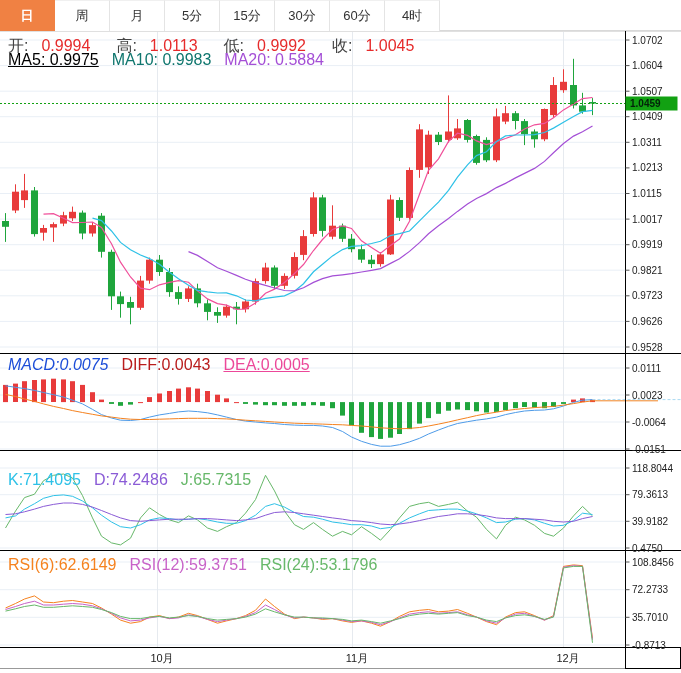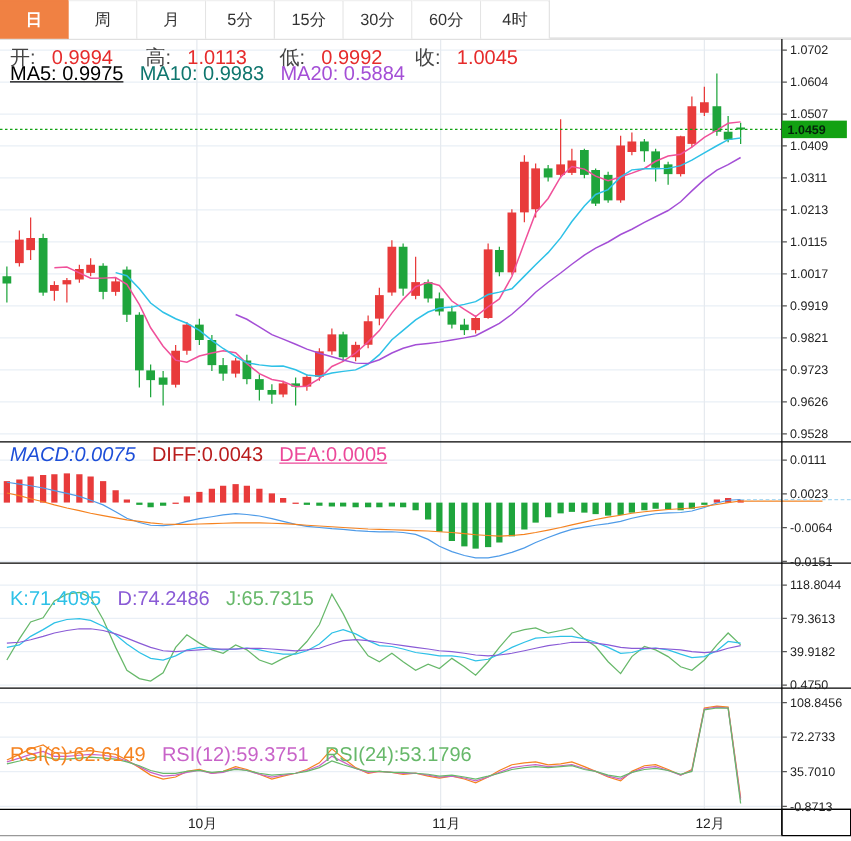--- a/index.html
+++ b/index.html
@@ -337,14 +337,14 @@
       <g>
         <text x="162" y="662" font-size="11" fill="#222" text-anchor="middle">10月</text>
         <text x="357" y="662" font-size="11" fill="#222" text-anchor="middle">11月</text>
         <text x="568" y="662" font-size="11" fill="#222" text-anchor="middle">12月</text>
       </g>
     </svg>
   <div class="ov" id="ohlc-info" style="top:36px;"><span><span class="lbl">开:</span><span style="color: rgb(230, 43, 43);">0.9994</span></span><span><span class="lbl">高:</span><span style="color: rgb(230, 43, 43);">1.0113</span></span><span><span class="lbl">低:</span><span style="color: rgb(230, 43, 43);">0.9992</span></span><span><span class="lbl">收:</span><span style="color: rgb(230, 43, 43);">1.0045</span></span></div>
   <div class="ov" id="ma-info" style="top:51px;"><span style="color: #000000; text-decoration: underline;">MA5: 0.9975</span><span style="color: #0f766e;">MA10: 0.9983</span><span style="color: rgb(164, 79, 214);">MA20: 0.5884</span></div>
   <div class="ov" id="macd-header" style="top:356px;"><span style="color: #1d4ed8; font-style: italic;">MACD:0.0075</span><span style="color: #b91c1c;">DIFF:0.0043</span><span style="color: #ec4899; text-decoration: underline;">DEA:0.0005</span></div>
   <div class="ov" id="kdj-header" style="top:454px;margin-top:17px;"><span style="color: rgb(46, 193, 231);">K:71.4095</span><span style="color: rgb(138, 91, 214);">D:74.2486</span><span style="color: rgb(103, 184, 106);">J:65.7315</span></div>
-  <div class="ov" id="rsi-header" style="top:556px;margin-top:40px;"><span style="color: rgb(245, 130, 31);">RSI(6):62.6149</span><span style="color: rgb(200, 99, 200);">RSI(12):59.3751</span><span style="color: rgb(103, 184, 106);">RSI(24):53.1796</span></div>
+  <div class="ov" id="rsi-header" style="top:556px;"><span style="color: rgb(245, 130, 31);">RSI(6):62.6149</span><span style="color: rgb(200, 99, 200);">RSI(12):59.3751</span><span style="color: rgb(103, 184, 106);">RSI(24):53.1796</span></div>
 </div>
 
 </body></html>

